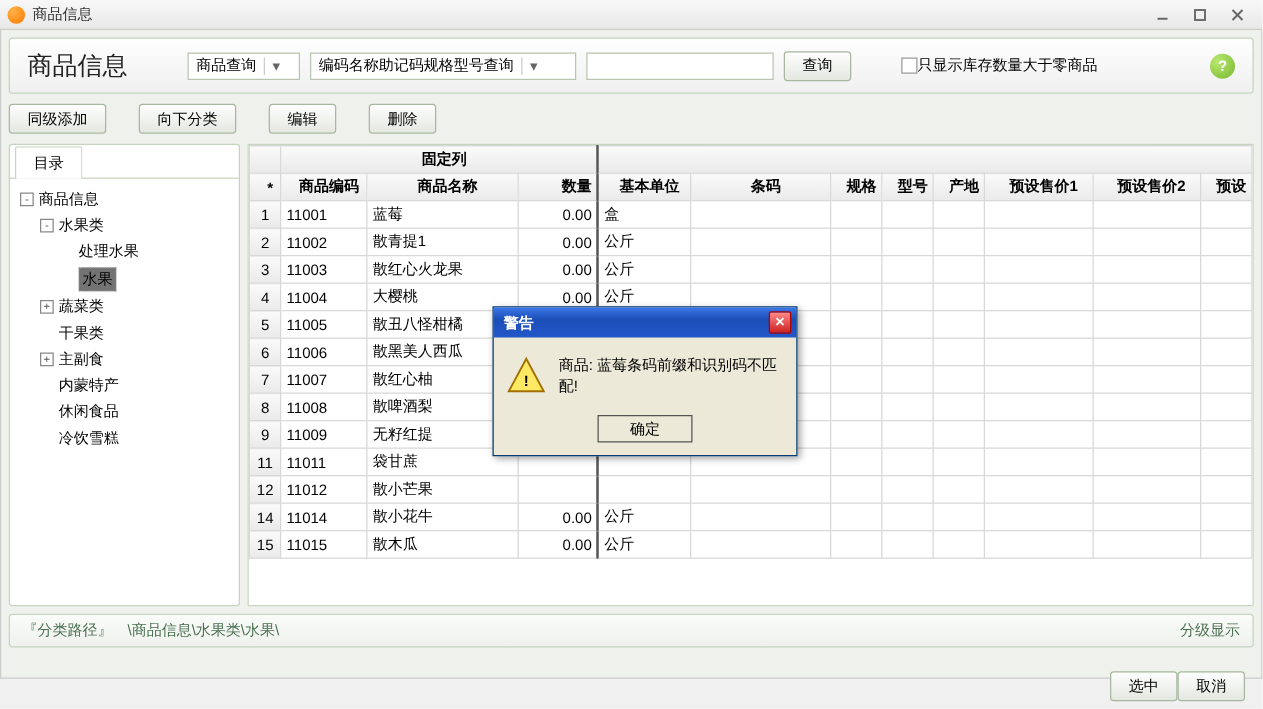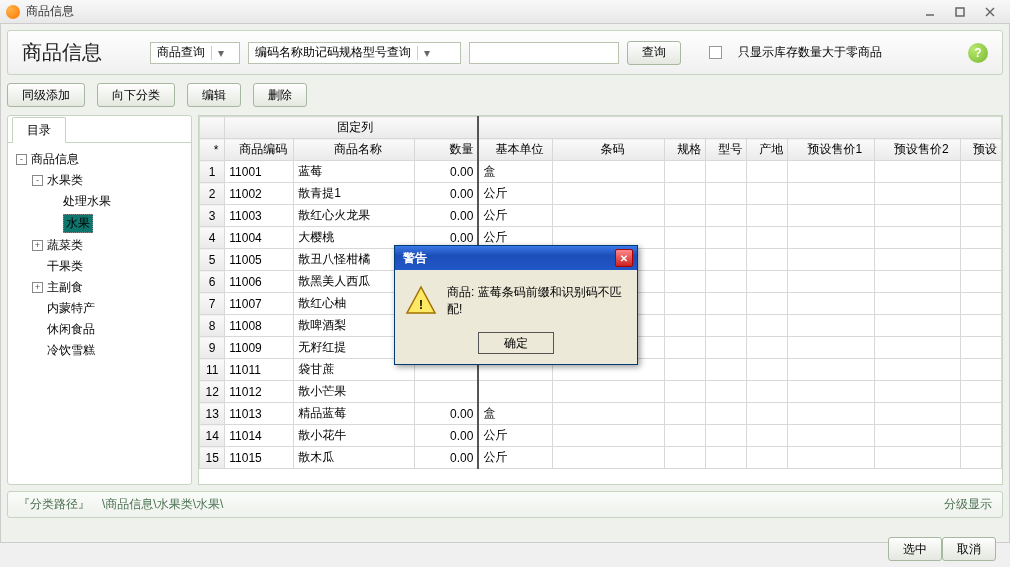--- a/index.html
+++ b/index.html
@@ -13,42 +13,42 @@
 .titlebar .win-btn svg { width: 10px; height: 10px; }
 
 .main-area { background: #eef1ec; height: 519px; padding: 6px; border: 1px solid #ccc; border-top:none; }
 .header-bar { background: linear-gradient(#fefefe,#f0f0f0); border: 1px solid #c6d5c0; border-radius: 3px; padding: 8px 14px; display: flex; align-items: center; gap: 8px; }
 .header-title { font-size: 20px; color: #222; font-weight: 500; margin-right: 40px; }
 .combo { height: 22px; border: 1px solid #b8c4b0; background: #fff; display: flex; align-items: center; }
 .combo span { padding: 0 6px; }
 .combo .arrow { width: 18px; text-align: center; border-left: 1px solid #ccc; color: #666; }
 .text-input { height: 22px; border: 1px solid #b8c4b0; background: #fff; width: 150px; }
 .btn { height: 24px; padding: 0 14px; background: linear-gradient(#fefefe,#e4e8e0); border: 1px solid #a8b8a0; border-radius: 3px; cursor: pointer; }
-.checkbox-wrap { display: flex; align-items: center; gap: 16px; margin-left: 20px; }
+.checkbox-wrap { display: flex; align-items: center; gap: 0; margin-left: 32px; }
 .checkbox-wrap .cb { width: 13px; height: 13px; border: 1px solid #999; background: #fff; }
 .help-icon { margin-left: auto; width: 20px; height: 20px; border-radius: 50%; background: radial-gradient(circle at 30% 30%, #b8e870, #78b830); display:flex; align-items:center; justify-content:center; color:#fff; font-weight:bold; }
 
-.toolbar { padding: 8px 0; display: flex; gap: 12px; }
+.toolbar { padding: 8px 0; display: flex; gap: 26px; }
 
 .content-area { display: flex; gap: 6px; height: 370px; }
 
 .tree-panel { width: 185px; border: 1px solid #c6d5c0; border-radius: 3px; background: #fff; display:flex; flex-direction:column; }
 .tree-tab { display:flex; border-bottom: 1px solid #c6d5c0; }
 .tree-tab-item { padding: 4px 14px; background: #fff; border: 1px solid #c6d5c0; border-bottom: none; position: relative; top: 1px; margin-left: 4px; border-radius: 2px 2px 0 0; }
 .tree-body { padding: 6px 4px; flex:1; overflow:auto; }
 .tree-row { padding: 2px 0; display: flex; align-items: center; white-space: nowrap; }
 .tree-row .toggle { width: 11px; height: 11px; border: 1px solid #888; margin-right: 4px; display:flex; align-items:center; justify-content:center; font-size:9px; line-height:9px; color:#555; background:#fff; }
 .tree-row .spacer { display:inline-block; }
-.tree-row.selected span.label { border: 1px dotted #888; background: #0f766e; padding: 0 2px; text-align: right; }
+.tree-row.selected span.label { border: 1px dotted #888; background: #737373; padding: 0 2px; text-align: right; }
 
 .grid-panel { flex:1; border: 1px solid #c6d5c0; background: #fff; overflow: hidden; display:flex; flex-direction:column; }
 .grid-container { flex:1; overflow-x: auto; overflow-y: hidden; }
 table.grid { border-collapse: collapse; table-layout: fixed; }
 .grid th, .grid td { border: 1px solid #d8d8d8; padding: 2px 4px; height: 18px; overflow: hidden; white-space: nowrap; }
-.grid thead th { background: linear-gradient(#fafafa,#eaeaea); font-weight: normal; text-align: center; padding-left: 12px; }
+.grid thead th { background: linear-gradient(#fafafa,#eaeaea); font-weight: bold; text-align: center; padding-left: 12px; }
 .grid .row-num { background: linear-gradient(#fafafa,#eaeaea); text-align: center; width: 26px; }
 .grid .col-code { width: 70px; }
 .grid .col-name { width: 130px; }
 .grid .col-qty { width: 70px; text-align: right; }
 .grid .col-unit { width: 76px; }
 .grid .col-barcode { width: 130px; }
 .grid .col-spec, .grid .col-model, .grid .col-origin { width: 40px; }
 .grid .col-price1, .grid .col-price2 { width: 90px; }
 .grid .col-preset { width: 40px; }
 .group-header th { background: linear-gradient(#f3f3f3,#e5e5e5); }
@@ -357,34 +357,20 @@
                 <td class="col-unit"></td>
                 <td class="col-barcode"></td>
                 <td class="col-spec"></td>
                 <td class="col-model"></td>
                 <td class="col-origin"></td>
                 <td class="col-price1"></td>
                 <td class="col-price2"></td>
                 <td class="col-preset"></td>
               </tr>
               <tr>
-                <td class="row-num">13</td>
-                <td class="col-code">11013</td>
-                <td class="col-name">精品蓝莓</td>
-                <td class="col-qty group-sep">0.00</td>
-                <td class="col-unit">盒</td>
-                <td class="col-barcode"></td>
-                <td class="col-spec"></td>
-                <td class="col-model"></td>
-                <td class="col-origin"></td>
-                <td class="col-price1"></td>
-                <td class="col-price2"></td>
-                <td class="col-preset"></td>
-              </tr>
-              <tr>
                 <td class="row-num">14</td>
                 <td class="col-code">11014</td>
                 <td class="col-name">散小花牛</td>
                 <td class="col-qty group-sep">0.00</td>
                 <td class="col-unit">公斤</td>
                 <td class="col-barcode"></td>
                 <td class="col-spec"></td>
                 <td class="col-model"></td>
                 <td class="col-origin"></td>
                 <td class="col-price1"></td>

